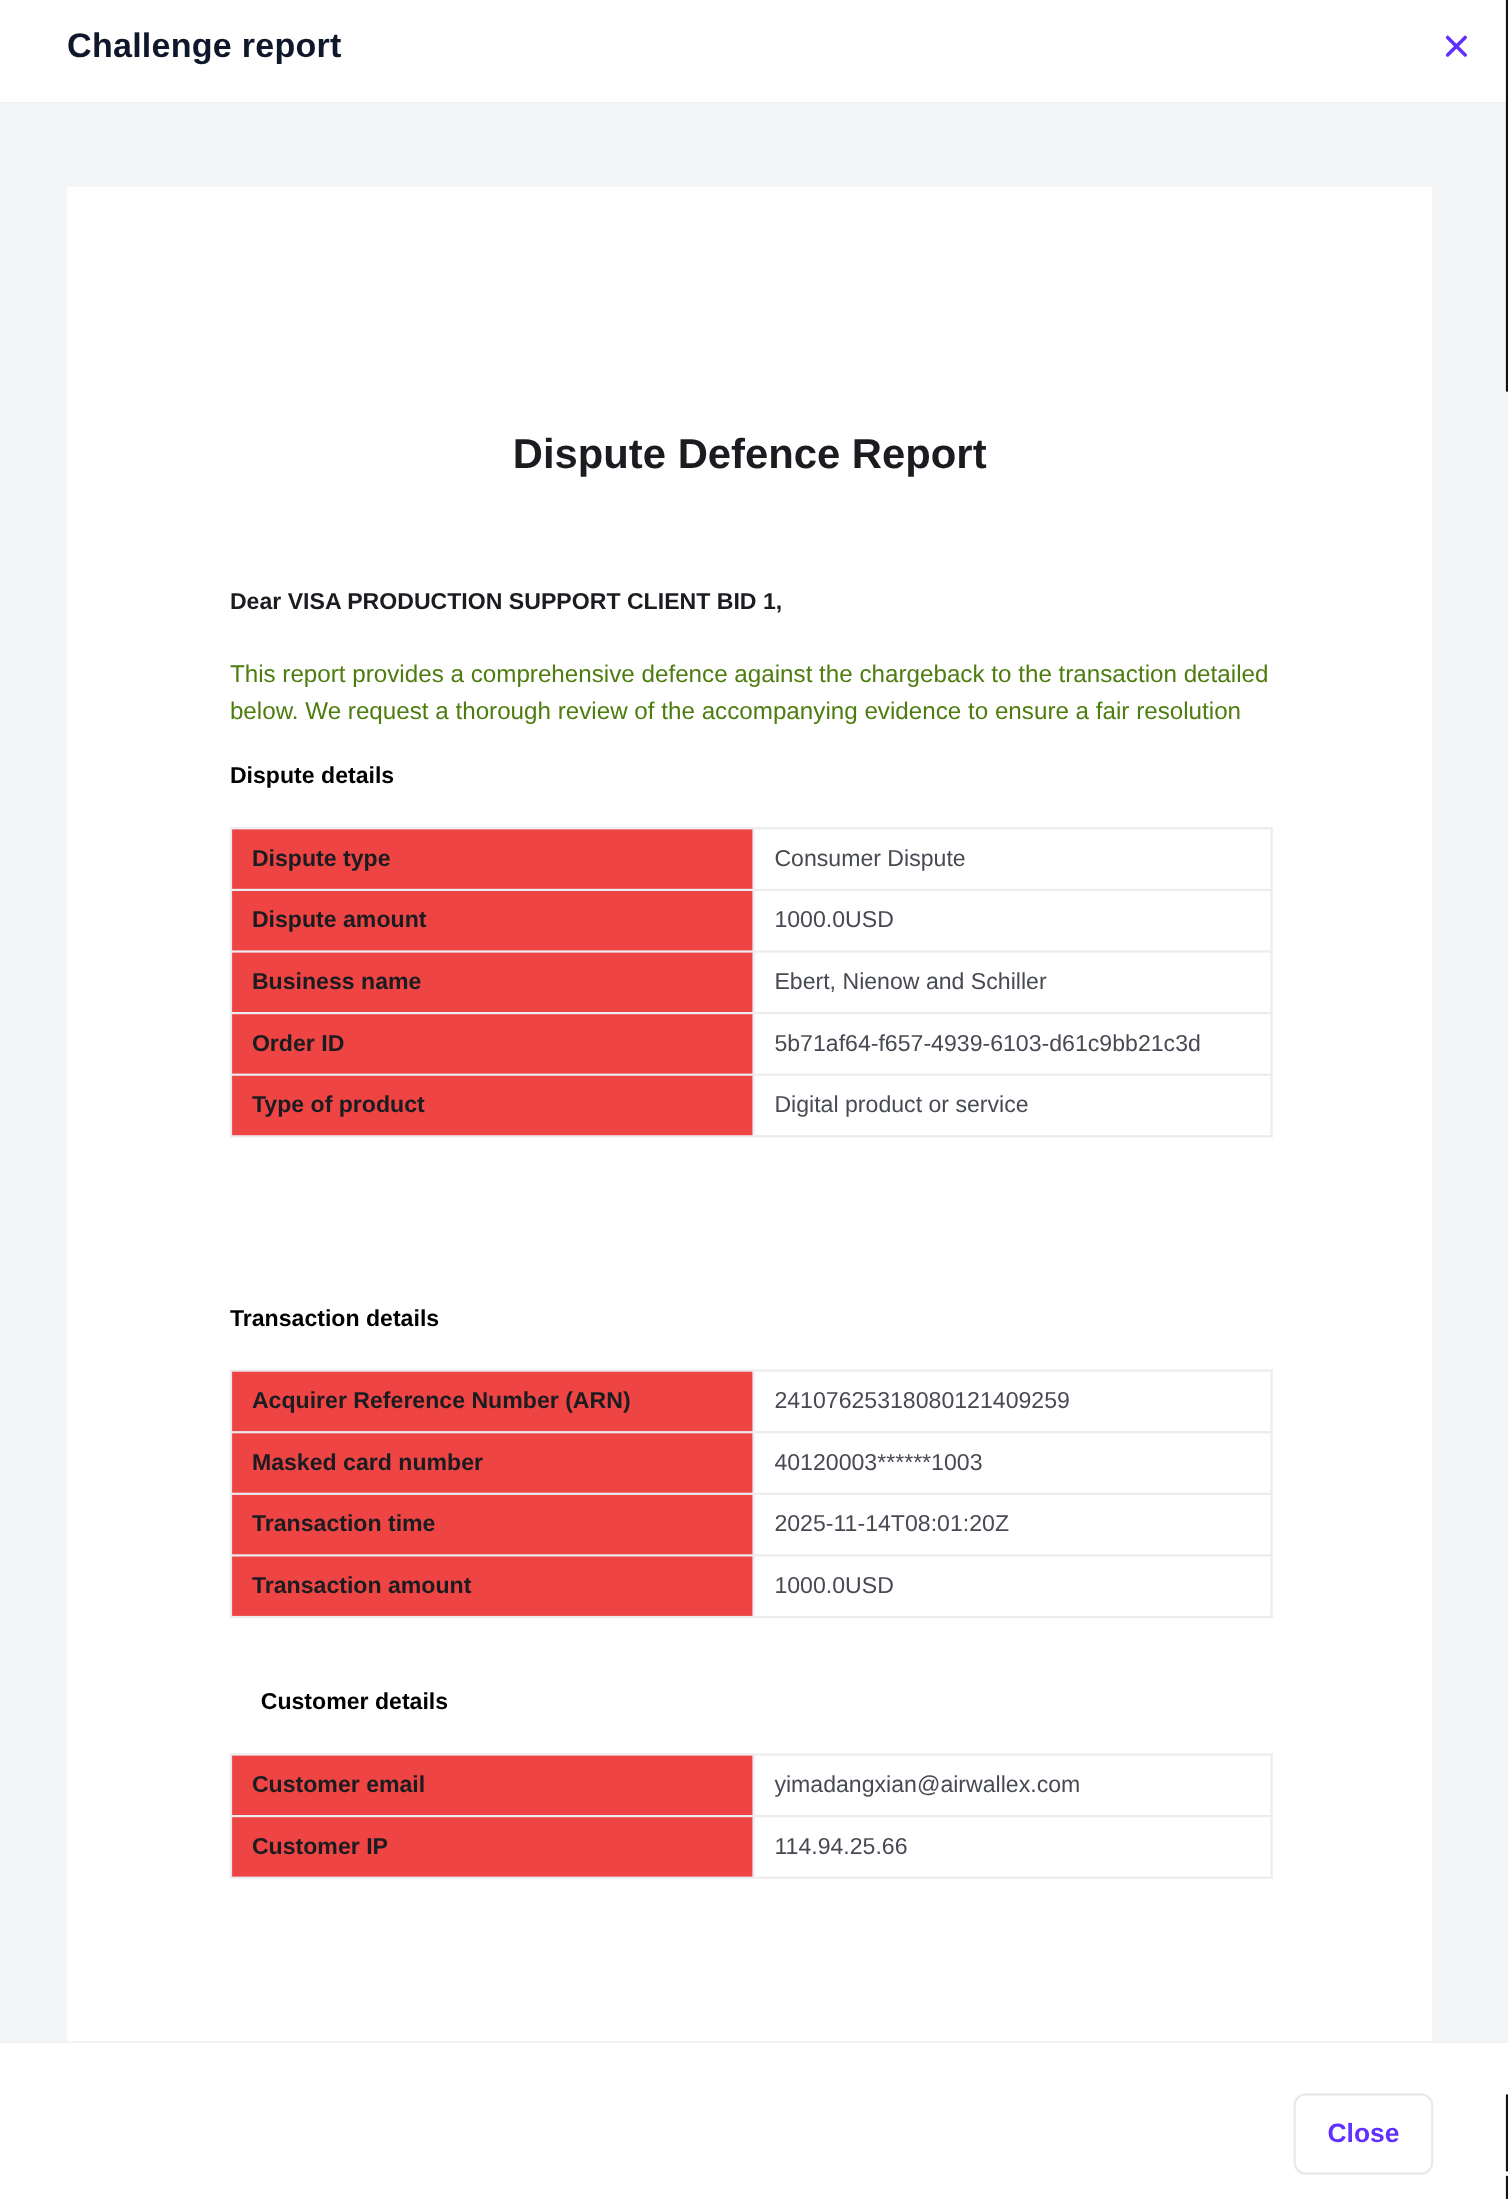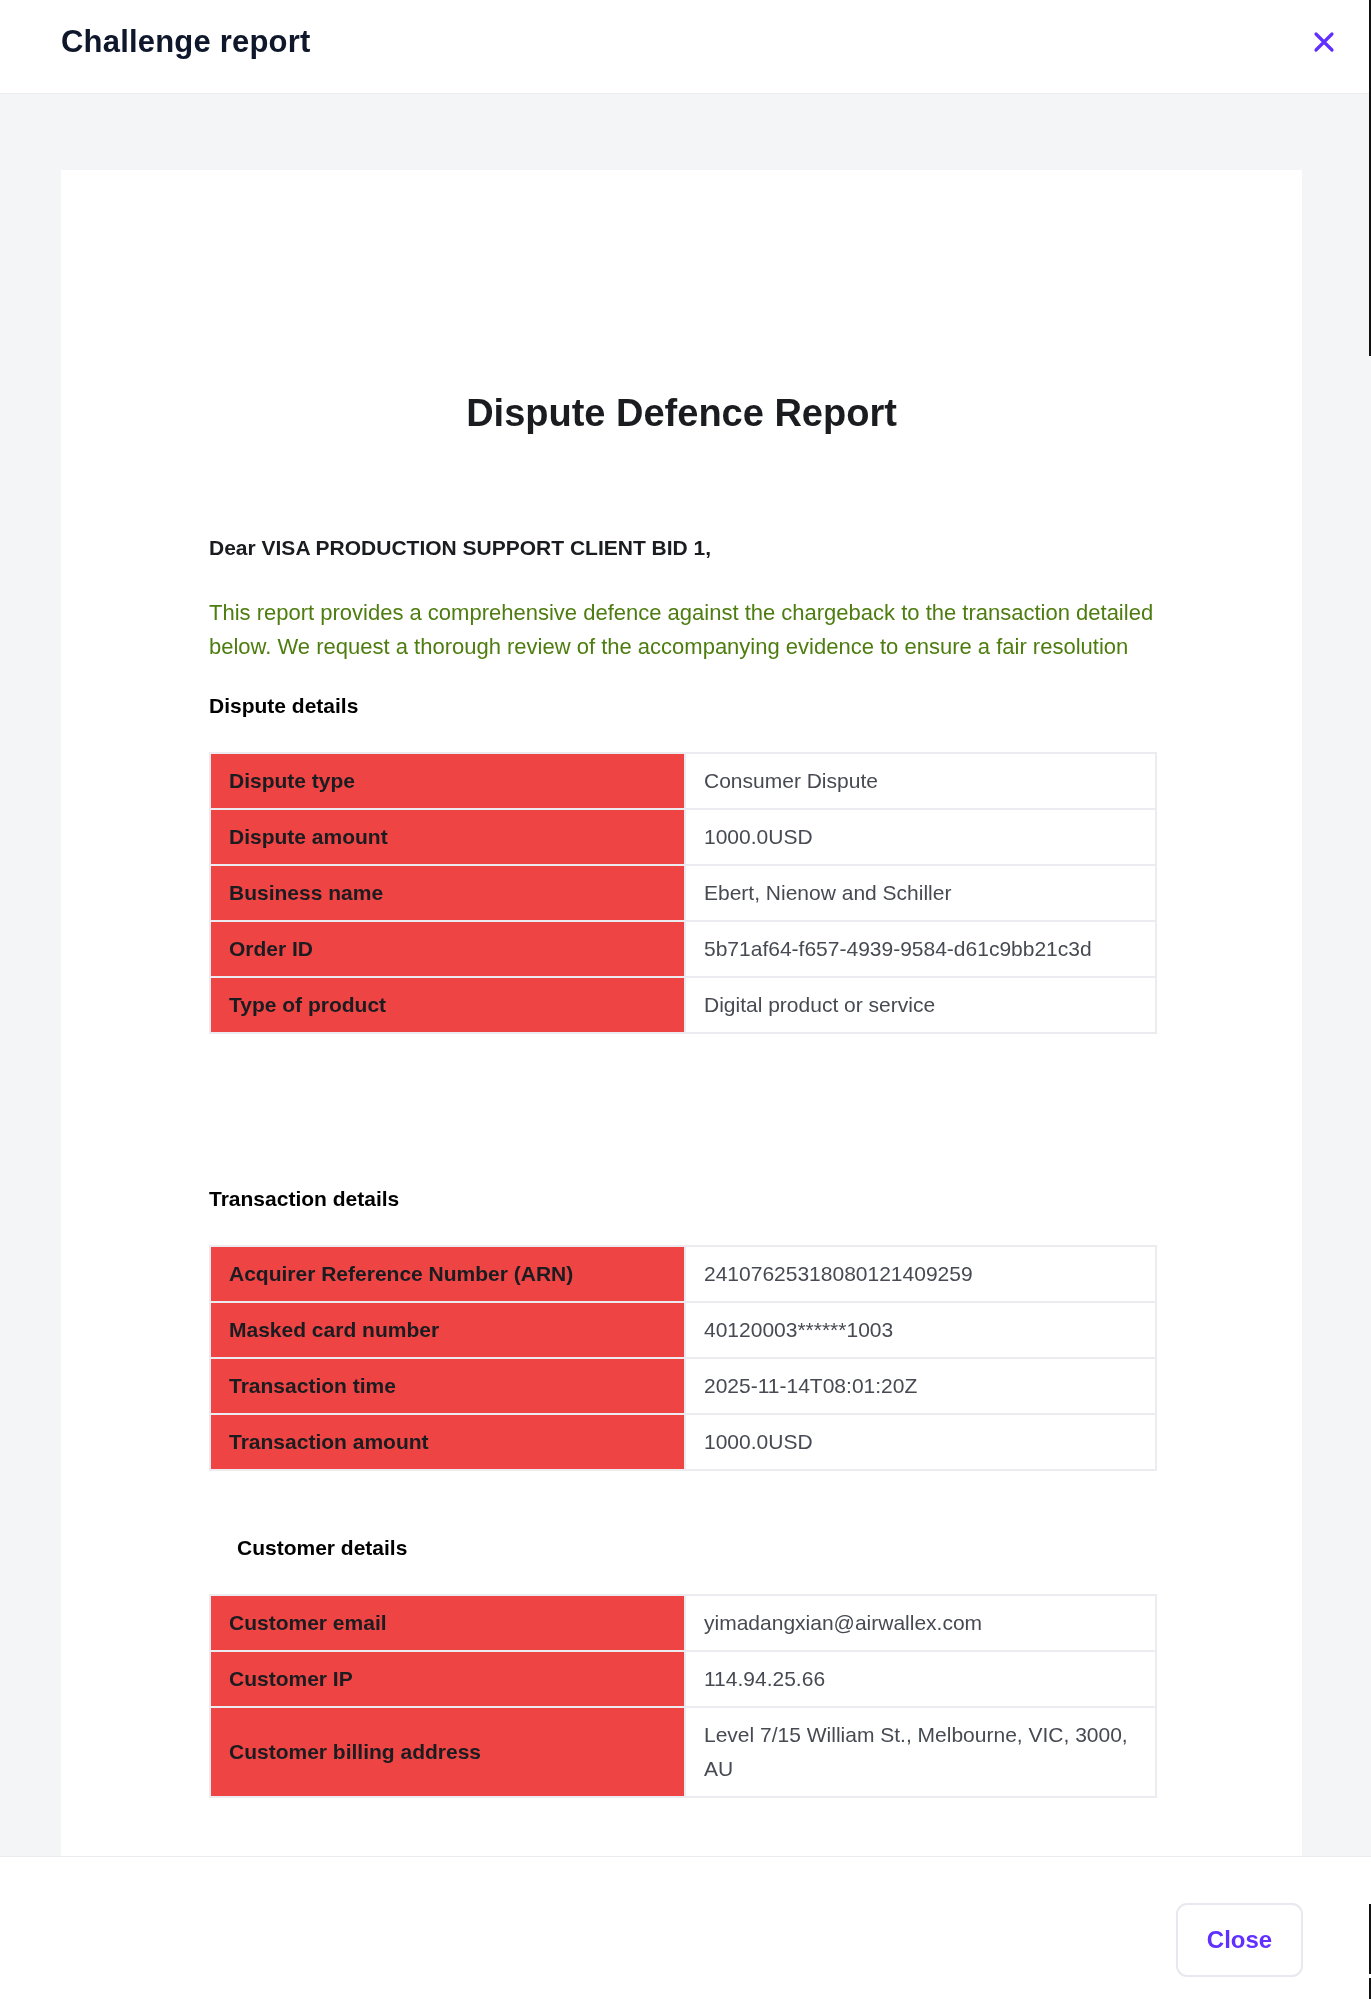--- a/index.html
+++ b/index.html
@@ -101,21 +101,21 @@
       <tr>
         <td class="k">Dispute amount</td>
         <td class="v">1000.0USD</td>
       </tr>
       <tr>
         <td class="k">Business name</td>
         <td class="v">Ebert, Nienow and Schiller</td>
       </tr>
       <tr>
         <td class="k">Order ID</td>
-        <td class="v" style="word-break:break-word;">5b71af64-f657-4939-9584-d61c9bb21c3d</td>
+        <td class="v" style="word-break:break-word;">5b71af64-f657-4939-6103-d61c9bb21c3d</td>
       </tr>
       <tr>
         <td class="k">Type of product</td>
         <td class="v">Digital product or service</td>
       </tr>
     </tbody>
       </table>
 
     <div class="section-title" style="top:1015px;">Transaction details</div>
     <table class="kv" style="top:1075px;">
@@ -143,24 +143,20 @@
     <table class="kv" style="top:1424px;">
       <tbody>
           <tr>
         <td class="k">Customer email</td>
         <td class="v">yimadangxian@airwallex.com</td>
       </tr>
       <tr>
         <td class="k">Customer IP</td>
         <td class="v">114.94.25.66</td>
       </tr>
-      <tr>
-        <td class="k">Customer billing address</td>
-        <td class="v">Level 7/15 William St., Melbourne, VIC, 3000, AU</td>
-      </tr>
     </tbody>
       </table>
   </div>
 </div>
 
 <div class="footer">
   <div class="close-btn">Close</div>
 </div>
 <div class="scroll-line-b" style="top:1904px;height:70px;"></div>
 <div class="scroll-line-b" style="top:1978px;height:21px;"></div>

